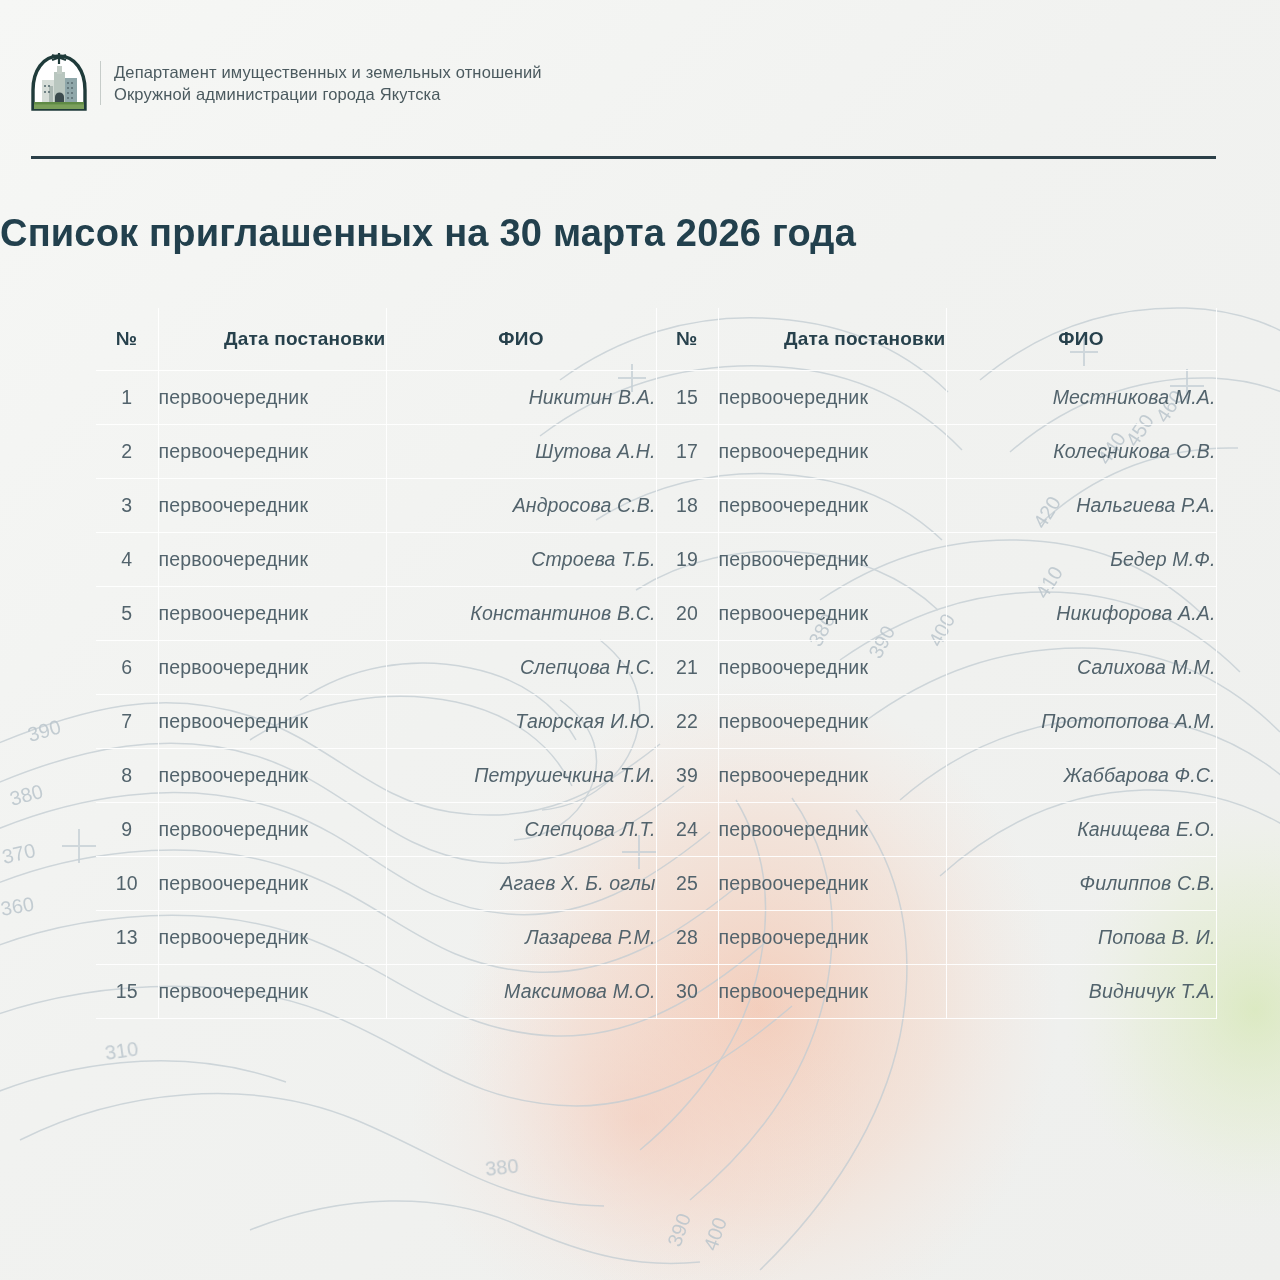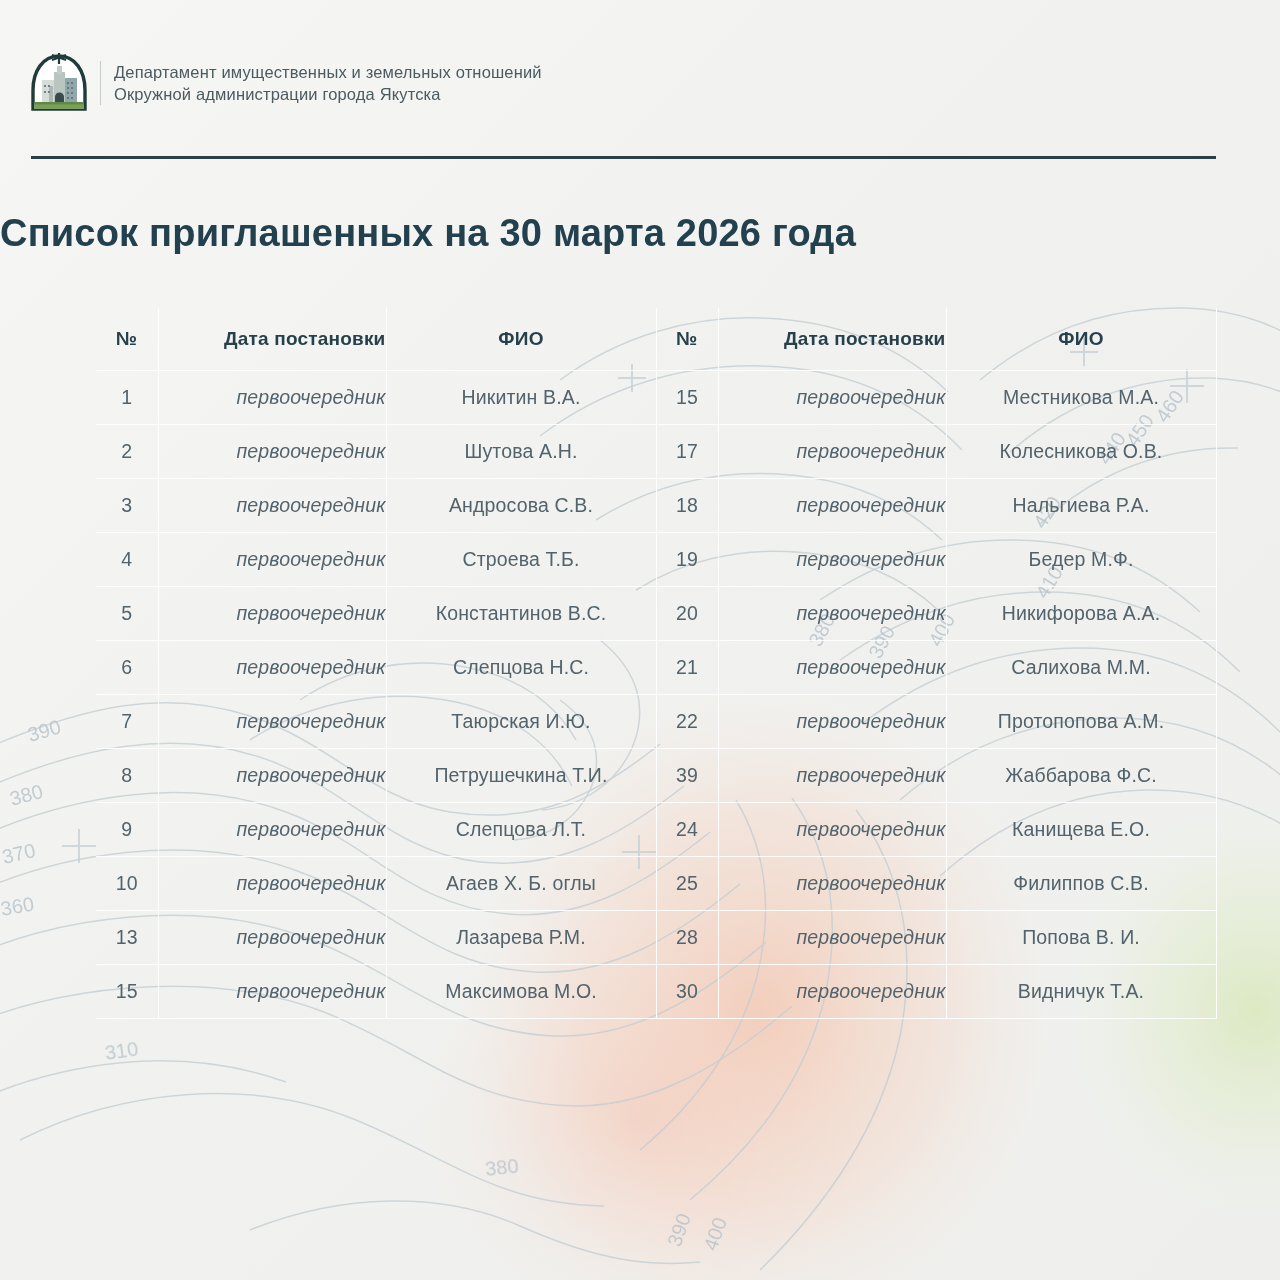--- a/index.html
+++ b/index.html
@@ -133,22 +133,22 @@
   table.roster thead th.h-name { text-align: center; }
 
   table.roster tbody td {
     font-size: 19.5px;
     color: #52636c;
     letter-spacing: 0.15px;
     white-space: nowrap;
   }
 
   td.t-num  { text-align: center; color: #56666f; }
-  td.t-date { text-align: right; padding-left: 18px; font-style: italic; }
-  td.t-name { text-align: center; padding-left: 22px; }
+  td.t-date { text-align: left; padding-left: 18px; }
+  td.t-name { text-align: right; padding-left: 22px; font-style: italic; }
 
   table.roster td.last-col,
   table.roster th.last-col { border-right: 1px solid rgba(255,255,255,0.92); }
 </style>
 </head>
 <body>
 
 <svg id="bg-art" viewBox="0 0 1280 1280" xmlns="http://www.w3.org/2000/svg">
   <defs>
     <radialGradient id="gWarm" cx="50%" cy="50%" r="50%">

